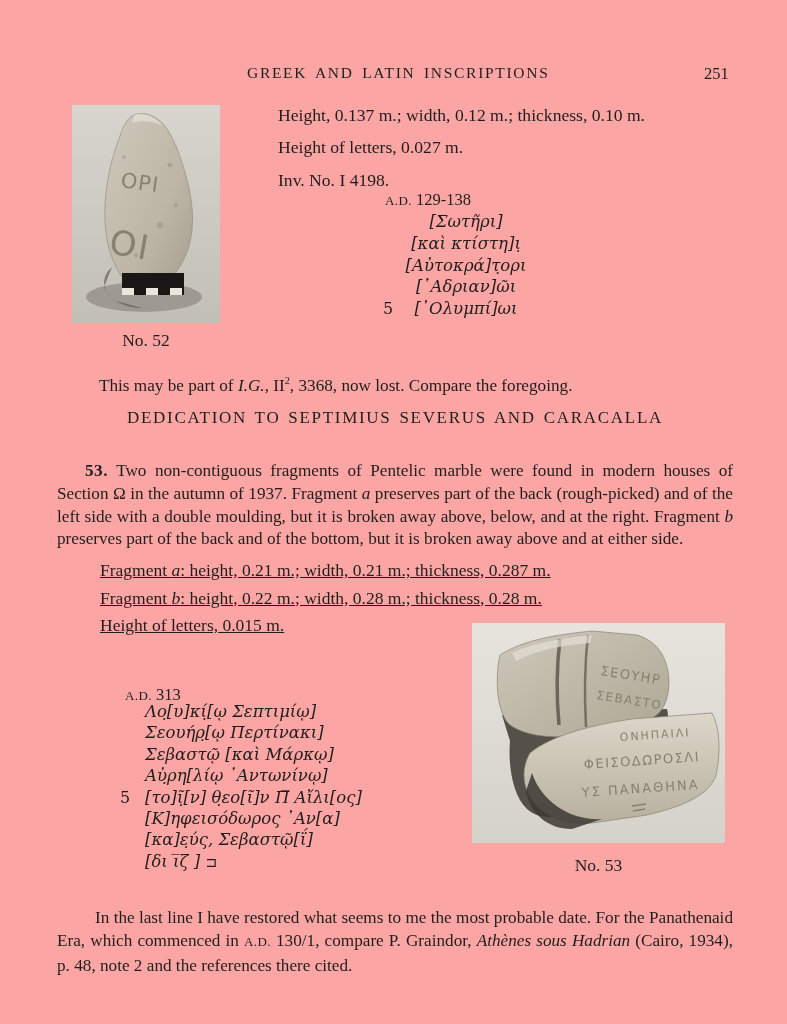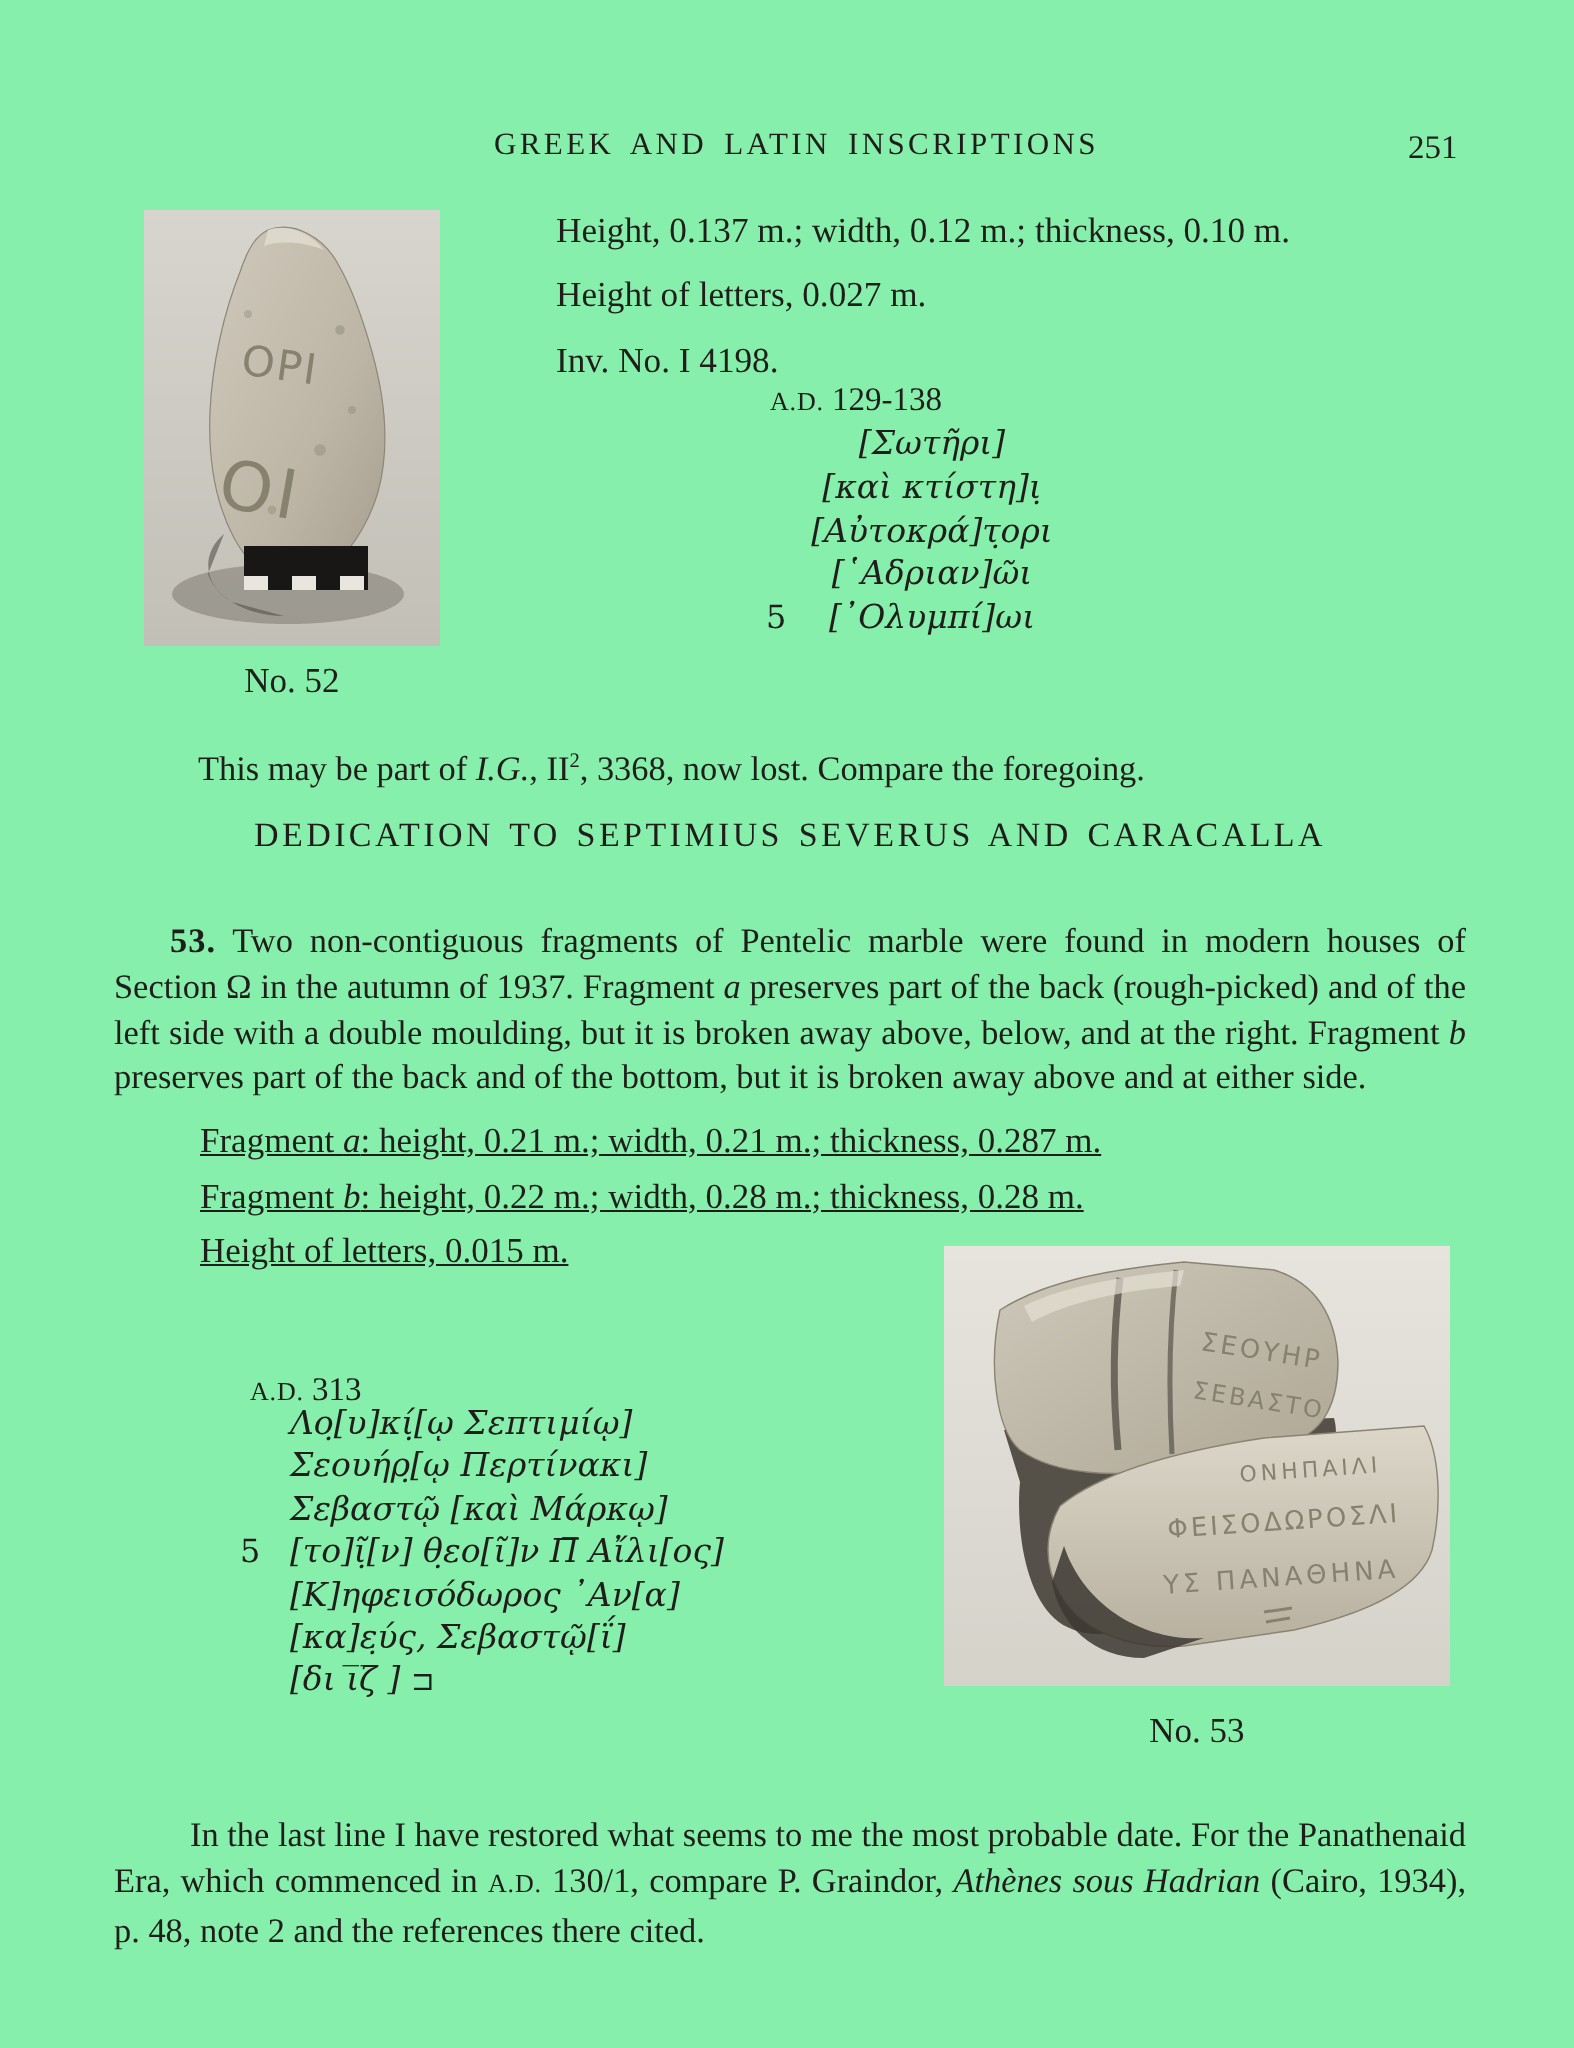--- a/index.html
+++ b/index.html
@@ -1,16 +1,16 @@
 <!DOCTYPE html>
 <html><head>
 <meta charset="utf-8">
 <style>
   html,body{margin:0;padding:0;background:#d9d7d2;}
-  .page{position:relative;width:787px;height:1024px;margin:0 auto;background:#86efac;
+  .page{position:relative;width:787px;height:1024px;margin:0 auto;background:#fca5a5;
         font-family:"Liberation Serif","DejaVu Serif",serif;color:#201e1a;overflow:hidden;}
 
   
   .head-title{position:absolute;left:247px;top:64px;font-size:15.5px;letter-spacing:1.7px;word-spacing:3px;}
   .page-num{position:absolute;left:704px;top:64px;font-size:16.5px;}
 
   
   .photo52{position:absolute;left:72px;top:105px;width:148px;height:218px;}
   .cap52{position:absolute;left:72px;top:330px;width:148px;text-align:center;font-size:17.5px;}
   .meas52{position:absolute;left:278px;top:99px;font-size:17.6px;line-height:32.4px;white-space:nowrap;}
@@ -109,20 +109,21 @@
     <div><span>Fragment </span><i>a</i><span>:  height, 0.21 m.; width, 0.21 m.; thickness, 0.287 m.</span></div>
     <div><span>Fragment </span><i>b</i><span>:  height, 0.22 m.; width, 0.28 m.; thickness, 0.28 m.</span></div>
     <div>Height of letters, 0.015 m.</div>
   </div>
 
   <div class="date53"><span class="era">A.D.</span> <span>313</span></div>
   <div class="greek gk2">
     <div class="gk-line"><span>Λο̣[υ]κί̣[ῳ Σεπτιμίῳ]</span></div>
     <div class="gk-line"><span>Σεουήρ̣[ῳ Περτίνακι]</span></div>
     <div class="gk-line"><span>Σεβαστῷ [καὶ Μάρκῳ]</span></div>
+    <div class="gk-line"><span>Αὐ̣ρη[λίῳ ᾿Αντωνίνῳ]</span></div>
     <div class="gk-line"><span class="gk-num">5</span><span>[το]ῖ̣[ν] θ̣εο[ῖ]ν Π̅ Αἴλι[ος]</span></div>
     <div class="gk-line"><span>[Κ]ηφεισόδωρος ᾿Αν[α]</span></div>
     <div class="gk-line"><span>[κα]ε̣ύς, Σεβαστῷ[ΐ]</span></div>
     <div class="gk-line"><span>[δι ι̅ζ̅ ] </span><span class="epsym">⊐</span></div>
   </div>
 
   <div class="photo53">
     <svg width="253" height="220" viewBox="0 0 253 220">
       <defs>
         <linearGradient id="p53bg" x1="0" y1="0" x2="0" y2="1">

